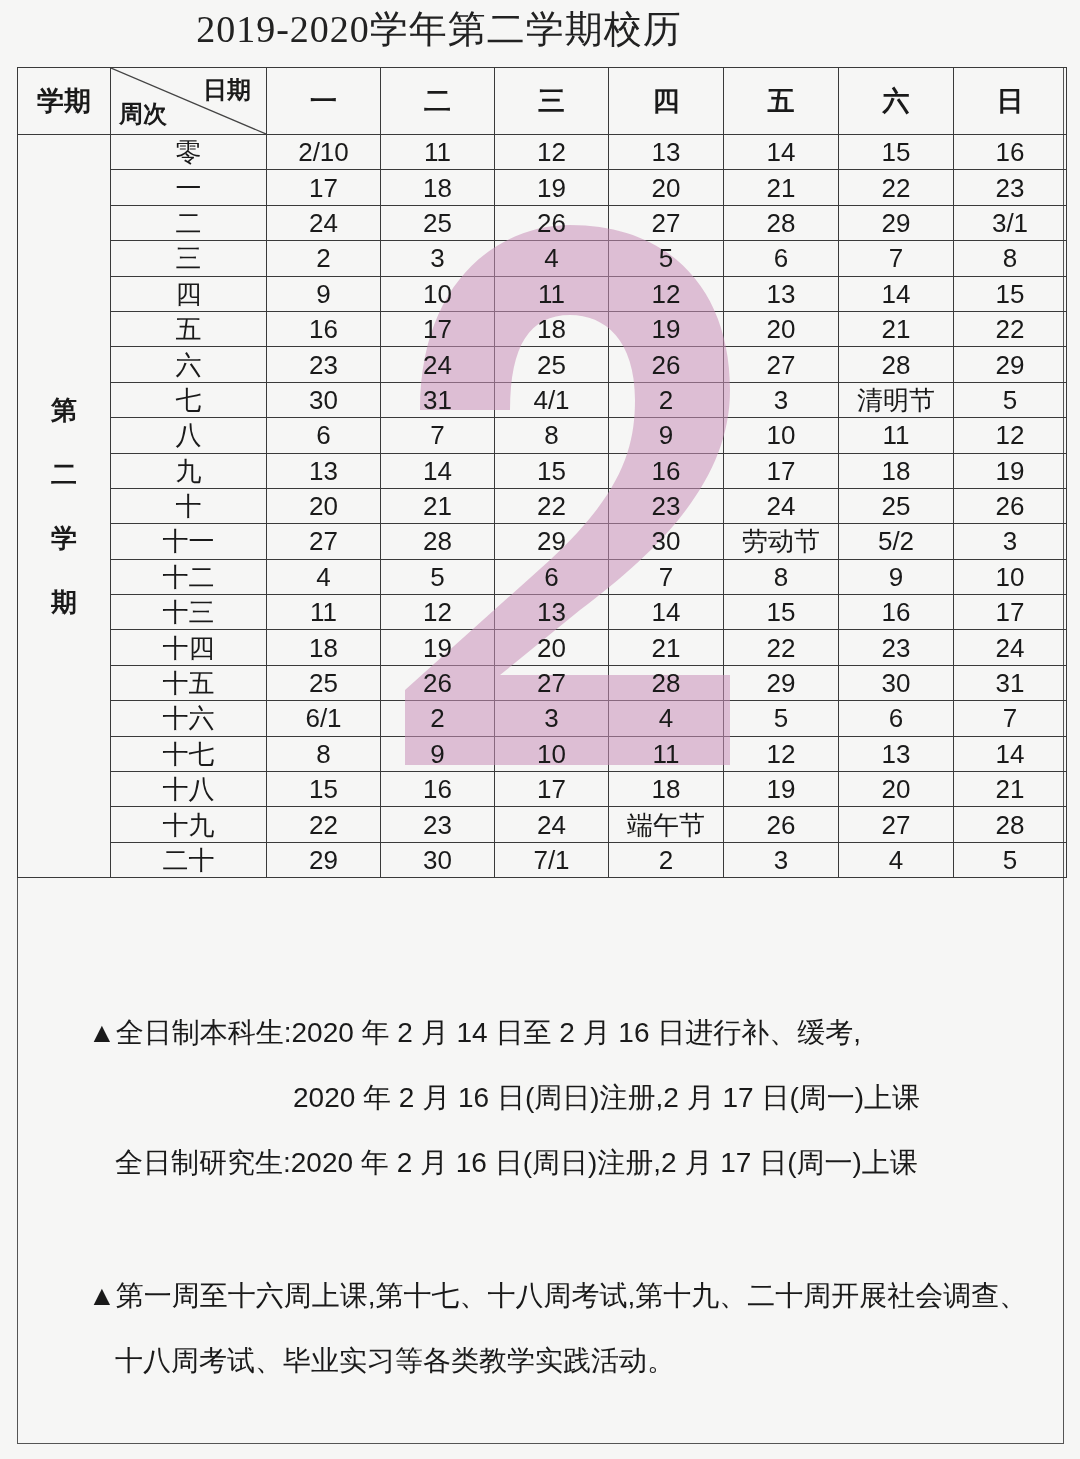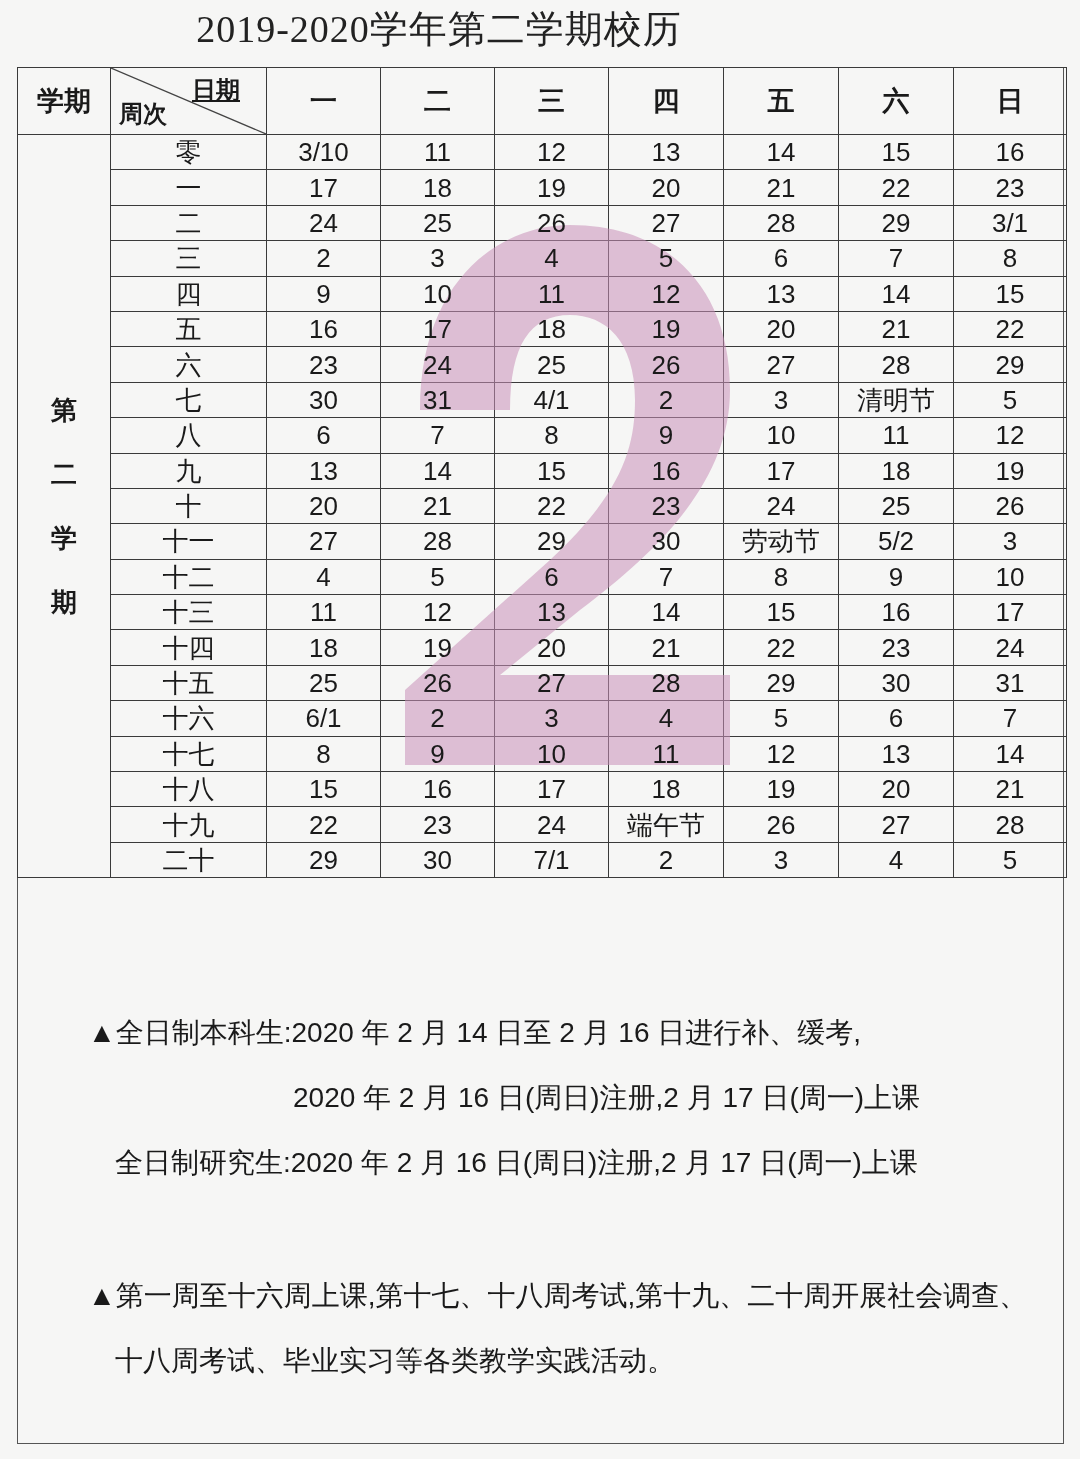--- a/index.html
+++ b/index.html
@@ -20,21 +20,21 @@
     width:1049px;
   }
   table.cal td, table.cal th {
     border:1.5px solid #3a3a3a; text-align:center; padding:0; font-weight:normal;
     font-size:26px; color:#1a1a1a; background:transparent; position:relative; z-index:2;
   }
   table.cal thead th { height:66px; font-size:27px; font-weight:bold; }
   table.cal tbody td { height:34.4px; line-height:34px; }
   .diag { position:relative; }
   .diag svg { position:absolute; left:0; top:0; width:100%; height:100%; }
-  .diag .tr { position:absolute; right:26px; top:6px; font-size:24px; font-weight:bold;text-decoration:underline; }
+  .diag .tr { position:absolute; right:15px; top:6px; font-size:24px; font-weight:bold; }
   .diag .bl { position:absolute; left:8px; bottom:4px; font-size:24px; font-weight:bold; }
   .term-cell { vertical-align:middle; }
   .term-cell .v { display:flex; flex-direction:column; align-items:center; gap:30px; font-size:26px; font-weight:bold; }
   .watermark { position:absolute; left:380px; top:220px; width:370px; height:560px; z-index:1; pointer-events:none; }
   .notes { position:absolute; left:0; top:0; width:1080px; font-family:"Liberation Sans","DejaVu Sans",sans-serif; font-size:28px; color:#1a1a1a; }
   .notes .line { position:absolute; white-space:nowrap;margin-top:29px; }
 </style>
 </head>
 <body>
 
@@ -81,21 +81,21 @@
       <tr>
         <td rowspan="21" class="term-cell">
           <div class="v">
             <span>第</span>
             <span>二</span>
             <span>学</span>
             <span>期</span>
           </div>
         </td>
         <td>零</td>
-        <td>3/10</td>
+        <td>2/10</td>
         <td>11</td>
         <td>12</td>
         <td>13</td>
         <td>14</td>
         <td>15</td>
         <td>16</td>
       </tr>
       <tr>
         <td>一</td>
         <td>17</td>

